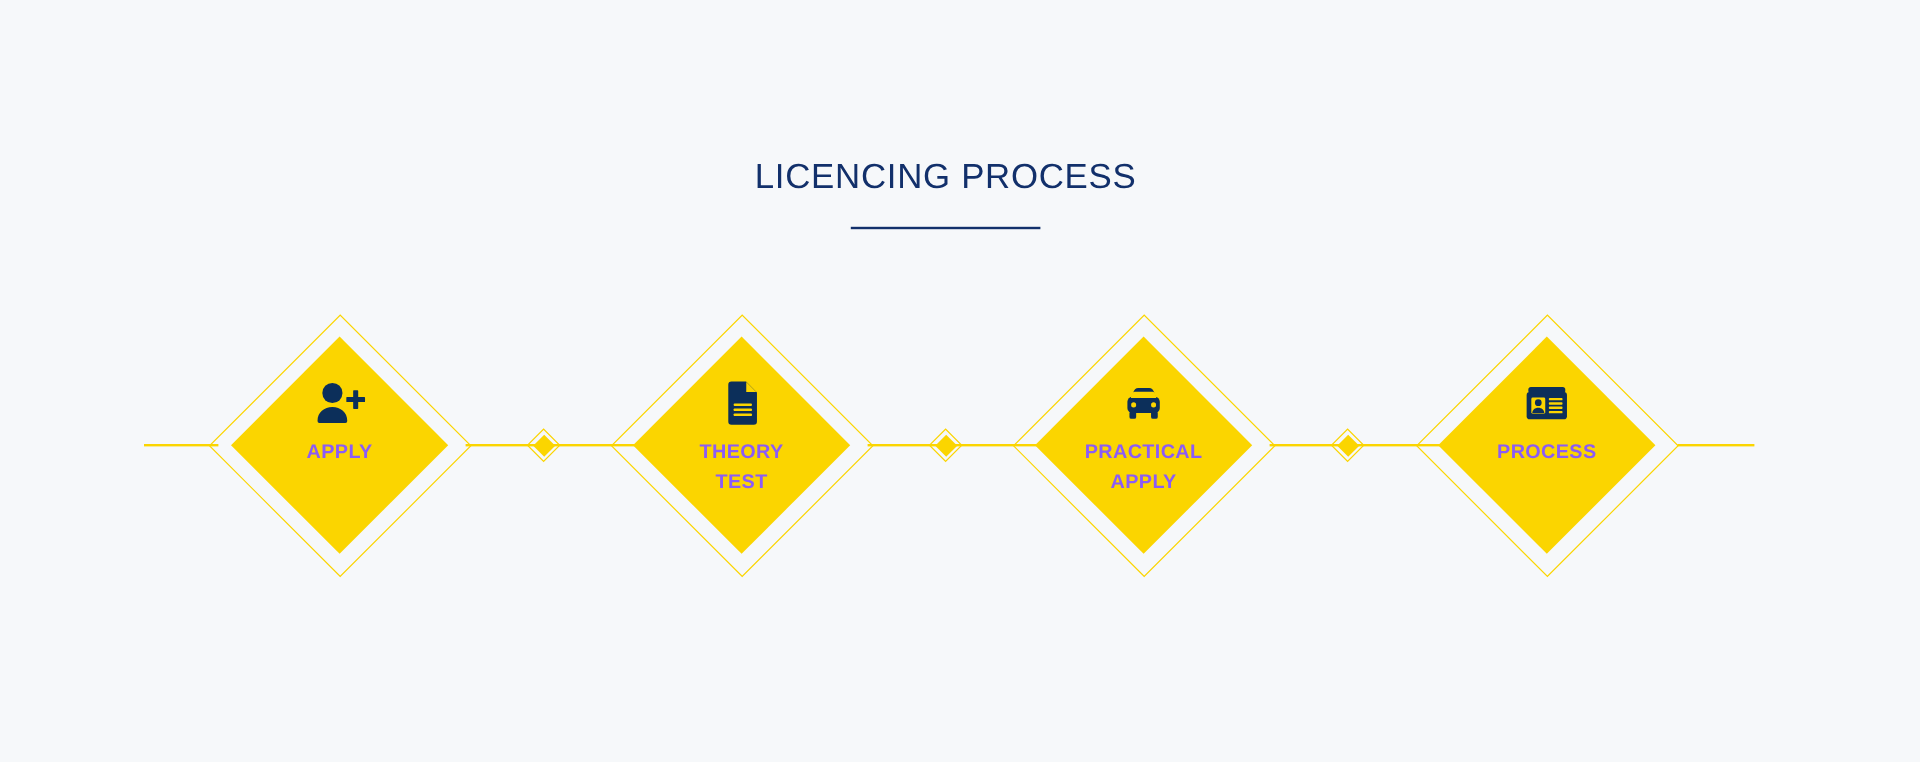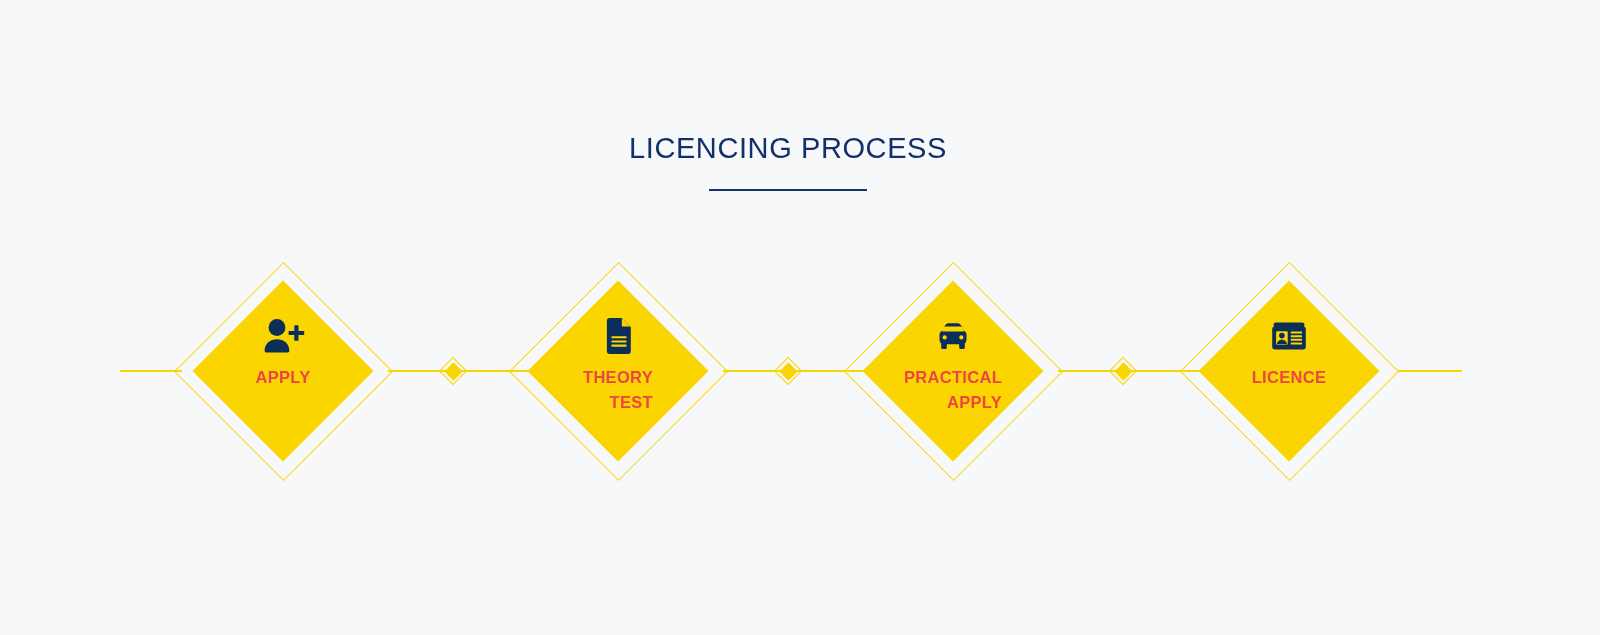--- a/index.html
+++ b/index.html
@@ -126,24 +126,24 @@
   .stage-icon {
     display: block;
     width: 44px;
     height: 40px;
     margin-bottom: 9px;
   }
   .stage-icon svg { display: block; width: 100%; height: 100%; }
   .stage-label {
     font-size: 16.5px;
     font-weight: bold;
-    color: #ef4444;
+    color: #8b5cf6;
     letter-spacing: 0.3px;
     line-height: 25px;
-    text-align: right;
+    text-align: center;
     white-space: pre-line;
     font-family: "Liberation Sans", sans-serif;
   }
 
   
   .connector {
     position: absolute;
     top: 371px;
     width: 0;
     height: 0;
@@ -273,18 +273,18 @@
             <rect x="5.2" y="10.6" width="33.6" height="22.8" rx="2.6" fill="#0c2f5a"></rect>
             <rect x="9.1" y="15.2" width="11.6" height="13.6" rx="1.2" fill="#fbd500"></rect>
             <circle cx="14.9" cy="19.6" r="2.8" fill="#0c2f5a"></circle>
             <path d="M9.9 28.3c0-2.8 2.2-4.6 5-4.6s5 1.8 5 4.6z" fill="#0c2f5a"></path>
             <rect x="23.7" y="15.6" width="11.4" height="2" rx="0.7" fill="#fbd500"></rect>
             <rect x="23.7" y="19.2" width="11.4" height="2" rx="0.7" fill="#fbd500"></rect>
             <rect x="23.7" y="22.8" width="11.4" height="2" rx="0.7" fill="#fbd500"></rect>
             <rect x="23.7" y="26.4" width="11.4" height="2" rx="0.7" fill="#fbd500"></rect>
           </svg>
         </span>
-        <span class="stage-label">LICENCE</span>
+        <span class="stage-label">PROCESS</span>
       </div>
     </div>
 
   </div>
 </div>
 
 </body></html>

